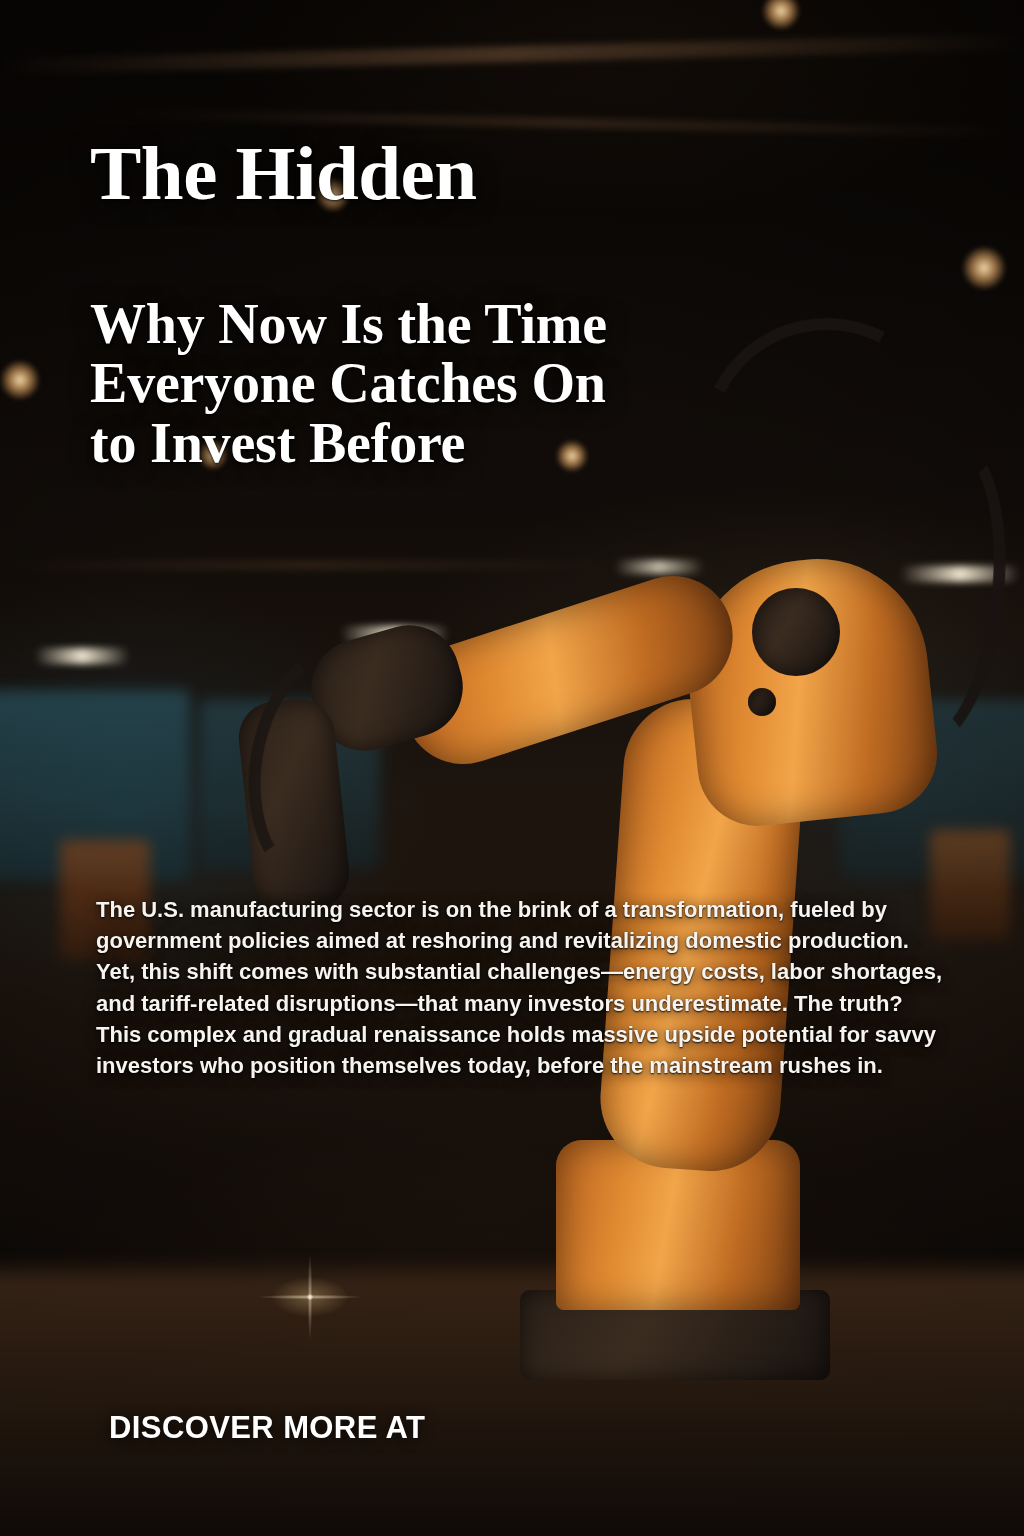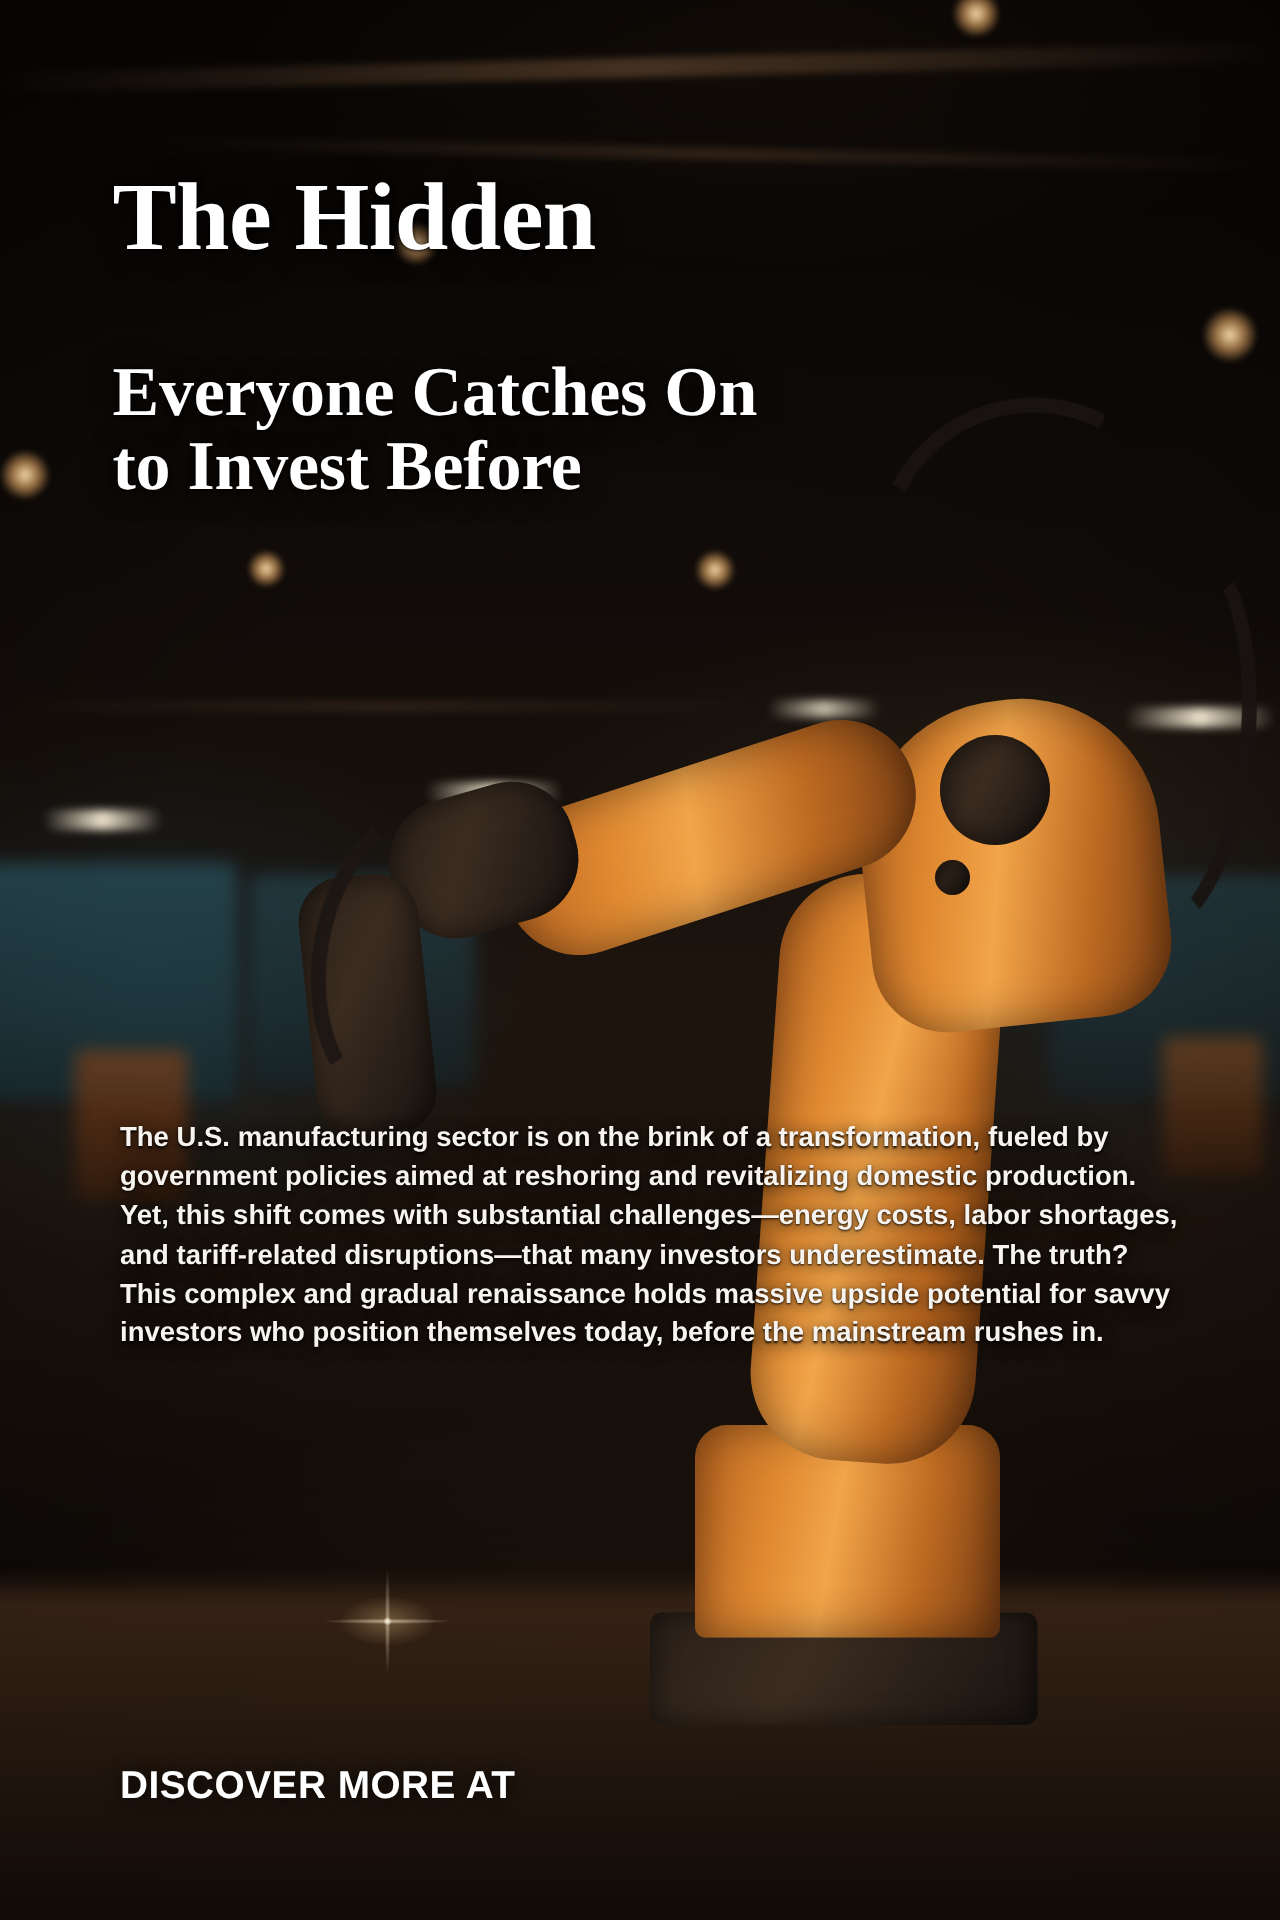--- a/index.html
+++ b/index.html
@@ -143,21 +143,21 @@
     position: absolute;
     left: 96px;
     bottom: 88px;
     color: #ffffff;
     font-size: 31px;
     font-weight: 700;
     line-height: 1.28;
     letter-spacing: 0.4px;
     text-shadow: 0 2px 14px rgba(0,0,0,0.85);
   }
-  .cta span { display: block; }
+  .cta span { display: block; margin-left: 13px; }
 </style>
 </head>
 <body>
 
 <div class="poster">
 
   <div class="bg"></div>
 
   <div class="beam" style="left:0; top:46px; width:1024px; transform:rotate(-1.4deg);"></div>
   <div class="beam" style="left:120px; top:118px; width:900px; height:10px; opacity:.6; transform:rotate(1.2deg);"></div>
@@ -199,20 +199,21 @@
     <div class="cable" style="left:700px; top:318px; width:230px; height:230px; transform:rotate(-18deg);"></div>
     <div class="cable" style="left:860px; top:430px; width:120px; height:300px; border-color: transparent #191411 transparent transparent; transform:rotate(6deg);"></div>
     <div class="cable" style="left:250px; top:640px; width:150px; height:230px; border-color: transparent transparent transparent #1d1714; transform:rotate(10deg);"></div>
     <div class="sparks"></div>
   </div>
 
   <div class="content">
     <h1 class="headline">
       <span>The Hidden</span><br>
       <br>
+      <span class="subhead">Why Now Is the Time</span>
       <span class="subhead" style="margin-top:0;">Everyone Catches On</span>
       <span class="subhead" style="margin-top:0;">to Invest Before</span>
     </h1>
 
     <p class="body-copy">The U.S. manufacturing sector is on the brink of a transformation, fueled by government policies aimed at reshoring and revitalizing domestic production. Yet, this shift comes with substantial challenges—energy costs, labor shortages, and tariff-related disruptions—that many investors underestimate. The truth? This complex and gradual renaissance holds massive upside potential for savvy investors who position themselves today, before the mainstream rushes in.</p>
 
     <div class="cta">
       <span>DISCOVER MORE AT</span>
     </div>
   </div>

